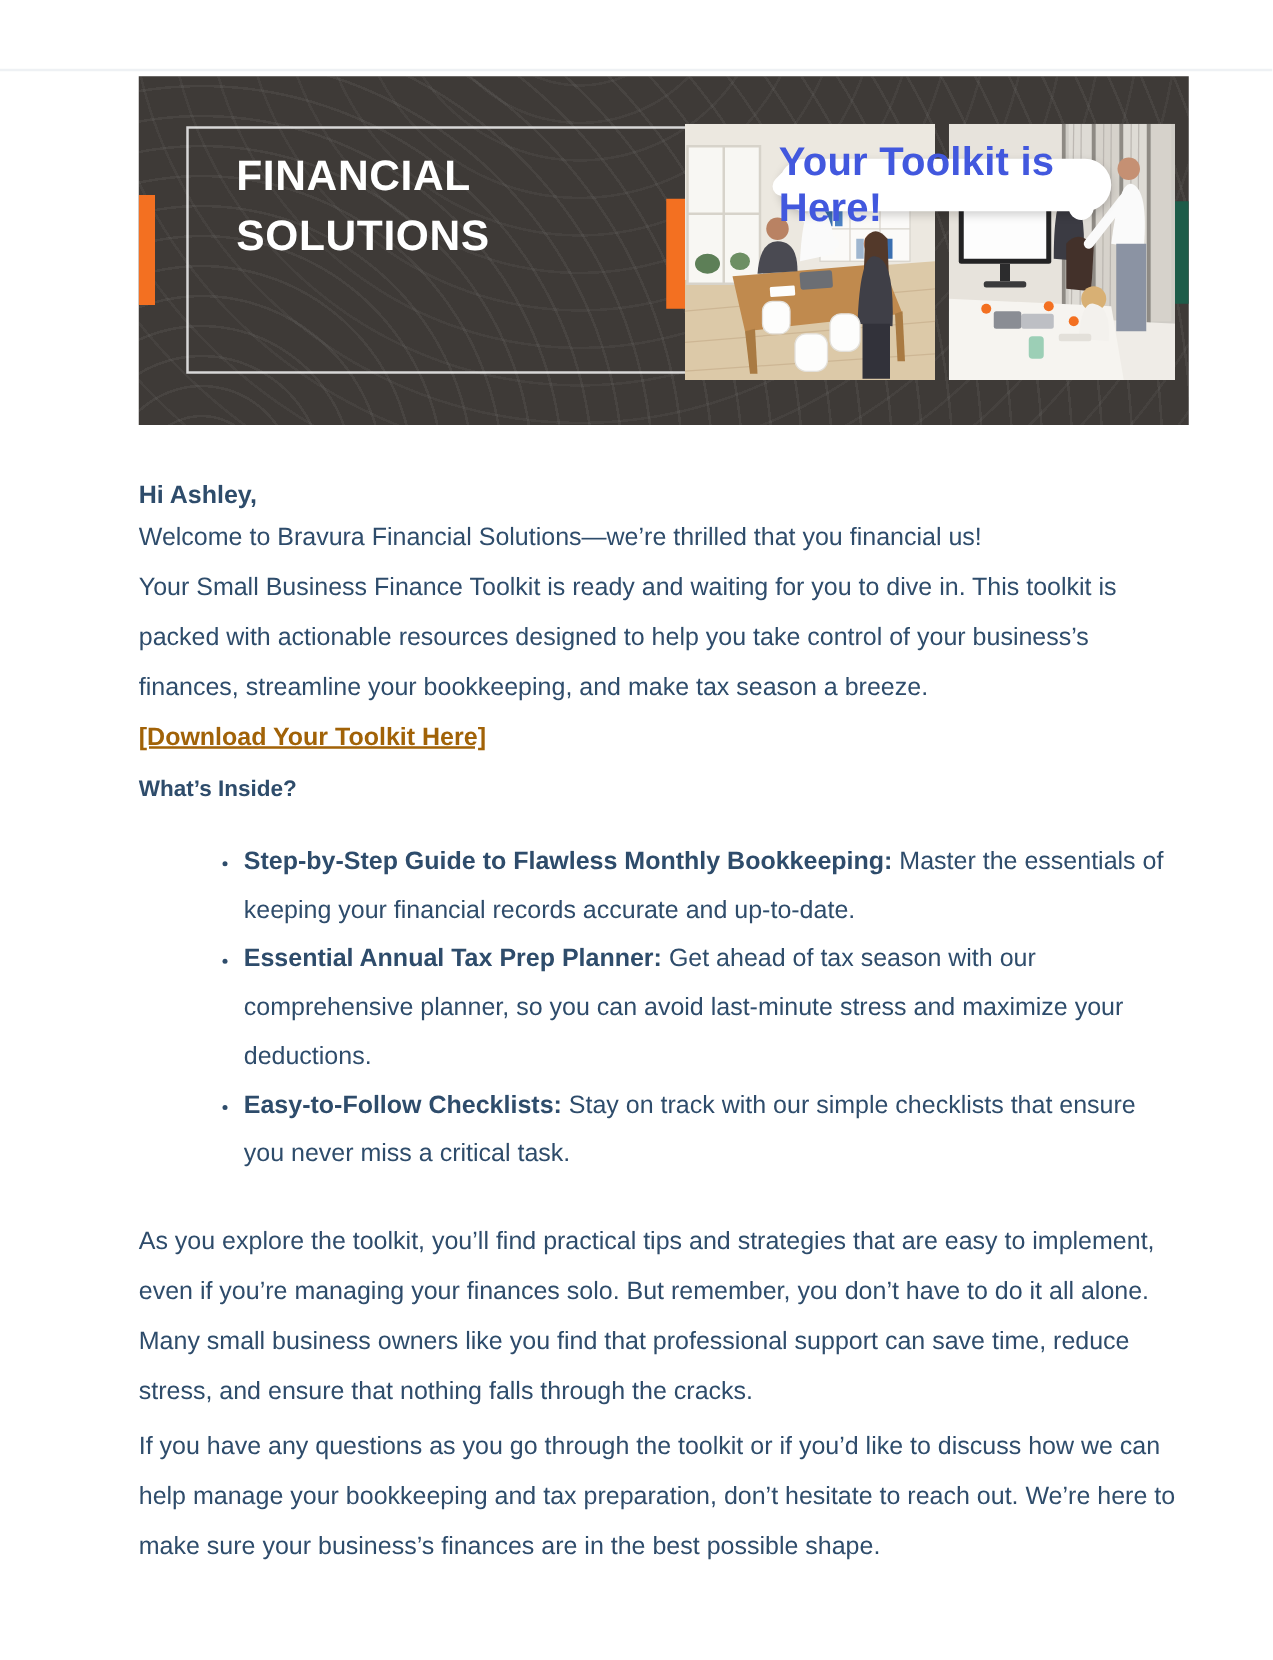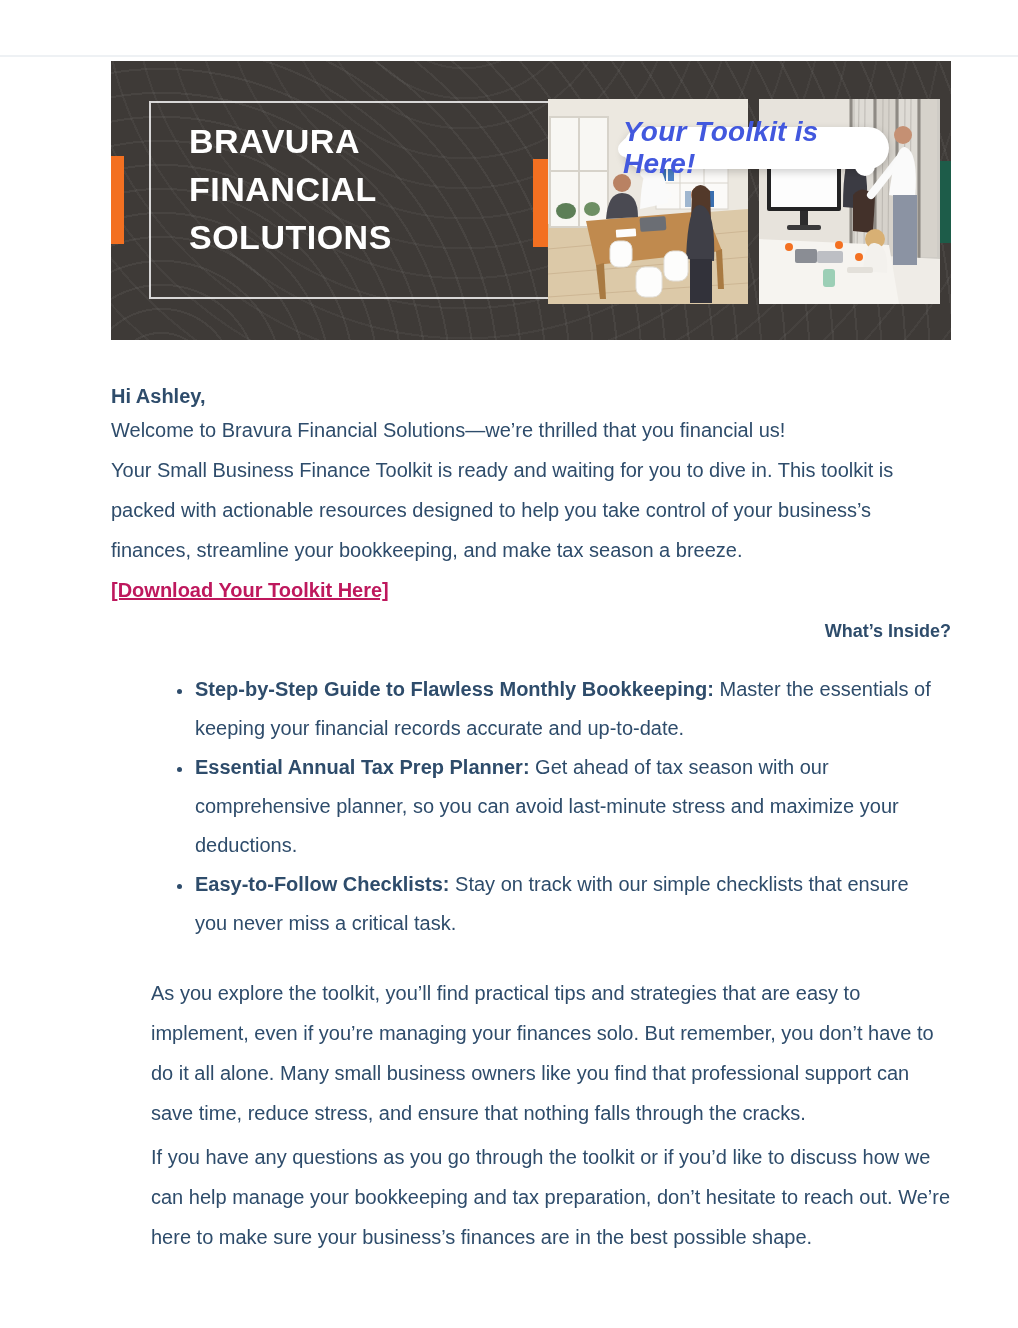--- a/index.html
+++ b/index.html
@@ -32,49 +32,48 @@
   .photo-right { left:648px; width:181px; }
   .photo svg { display:block; }
 
   .bubble { position:absolute; left:512px; top:66px; width:266px; height:42px;
             background:#ffffff; border-radius:22px; display:flex; align-items:center;
             justify-content:center; box-shadow:0 3px 8px rgba(0,0,0,0.18); }
   .bubble::before { content:""; position:absolute; left:-5px; top:14px; width:16px; height:16px;
             background:#ffffff; border-radius:2px 10px 10px 10px; transform:rotate(45deg); }
   .bubble::after { content:""; position:absolute; right:14px; bottom:-7px; width:20px; height:14px;
             background:#ffffff; border-radius:0 2px 14px 14px; }
-  .bubble span { font-size:28px; font-weight:700; letter-spacing:0.2px; position:relative; z-index:1;font-style:italic; }
+  .bubble span { font-size:32px; font-weight:700; letter-spacing:0.2px; position:relative; z-index:1; }
 
   
   .email-text { color:#2E4C6B; font-size:20px; }
   .greeting { margin-top:42px; font-weight:700; line-height:28px; }
   .intro p { line-height:40px; }
   .link-row { line-height:40px; }
   .download-link { font-weight:700; text-decoration:underline; }
-  .whats-inside { margin-top:6px; font-size:18px; font-weight:700; line-height:30px;text-align:right; }
+  .whats-inside { margin-top:6px; font-size:18px; font-weight:700; line-height:30px; }
   ul.toolkit-list { margin:24px 14px 30px 0; padding-left:82px; }
   ul.toolkit-list li { line-height:39px; padding-left:2px; }
   ul.toolkit-list li::marker { color:#2E4C6B; font-size:16px; }
-  .closing p { line-height:40px;margin-left:40px; }
+  .closing p { line-height:40px; }
   .closing p + p { margin-top:4px; }
   .bold-lead { font-weight:700; }
 </style>
 </head>
 <body>
 
 <div class="top-strip"></div>
 
 <div class="content">
 
   <div class="banner">
     <div class="arcs"></div>
 
     <div class="brand-box"></div>
     <div class="brand-text">
-      <div>BRAVURA</div>
       <div>FINANCIAL</div>
       <div>SOLUTIONS</div>
     </div>
 
     <div class="bar bar-orange-left" style="background:#F37021"></div>
     <div class="bar bar-orange-mid" style="background:#F37021"></div>
     <div class="bar bar-green" style="background:#1D5C49"></div>
 
     <div class="photo photo-left">
       <svg width="200" height="205" viewBox="0 0 200 205" xmlns="http://www.w3.org/2000/svg">
@@ -178,21 +177,21 @@
 
   <div class="email-text">
     <div class="greeting">Hi Ashley,</div>
 
     <div class="intro">
       <p>Welcome to Bravura Financial Solutions—we’re thrilled that you financial us!</p>
       <p>Your Small Business Finance Toolkit is ready and waiting for you to dive in. This toolkit is packed with actionable resources designed to help you take control of your business’s finances, streamline your bookkeeping, and make tax season a breeze.</p>
     </div>
 
     <div class="link-row">
-      <a href="#" class="download-link" style="color:#be185d">[Download Your Toolkit Here]</a>
+      <a href="#" class="download-link" style="color:#a16207">[Download Your Toolkit Here]</a>
     </div>
 
     <div class="whats-inside">What’s Inside?</div>
 
     <ul class="toolkit-list">
       <li>
         <span class="bold-lead">Step-by-Step Guide to Flawless Monthly Bookkeeping:</span><span> Master the essentials of keeping your financial records accurate and up-to-date.</span>
       </li>
       <li>
         <span class="bold-lead">Essential Annual Tax Prep Planner:</span><span> Get ahead of tax season with our comprehensive planner, so you can avoid last-minute stress and maximize your deductions.</span>

